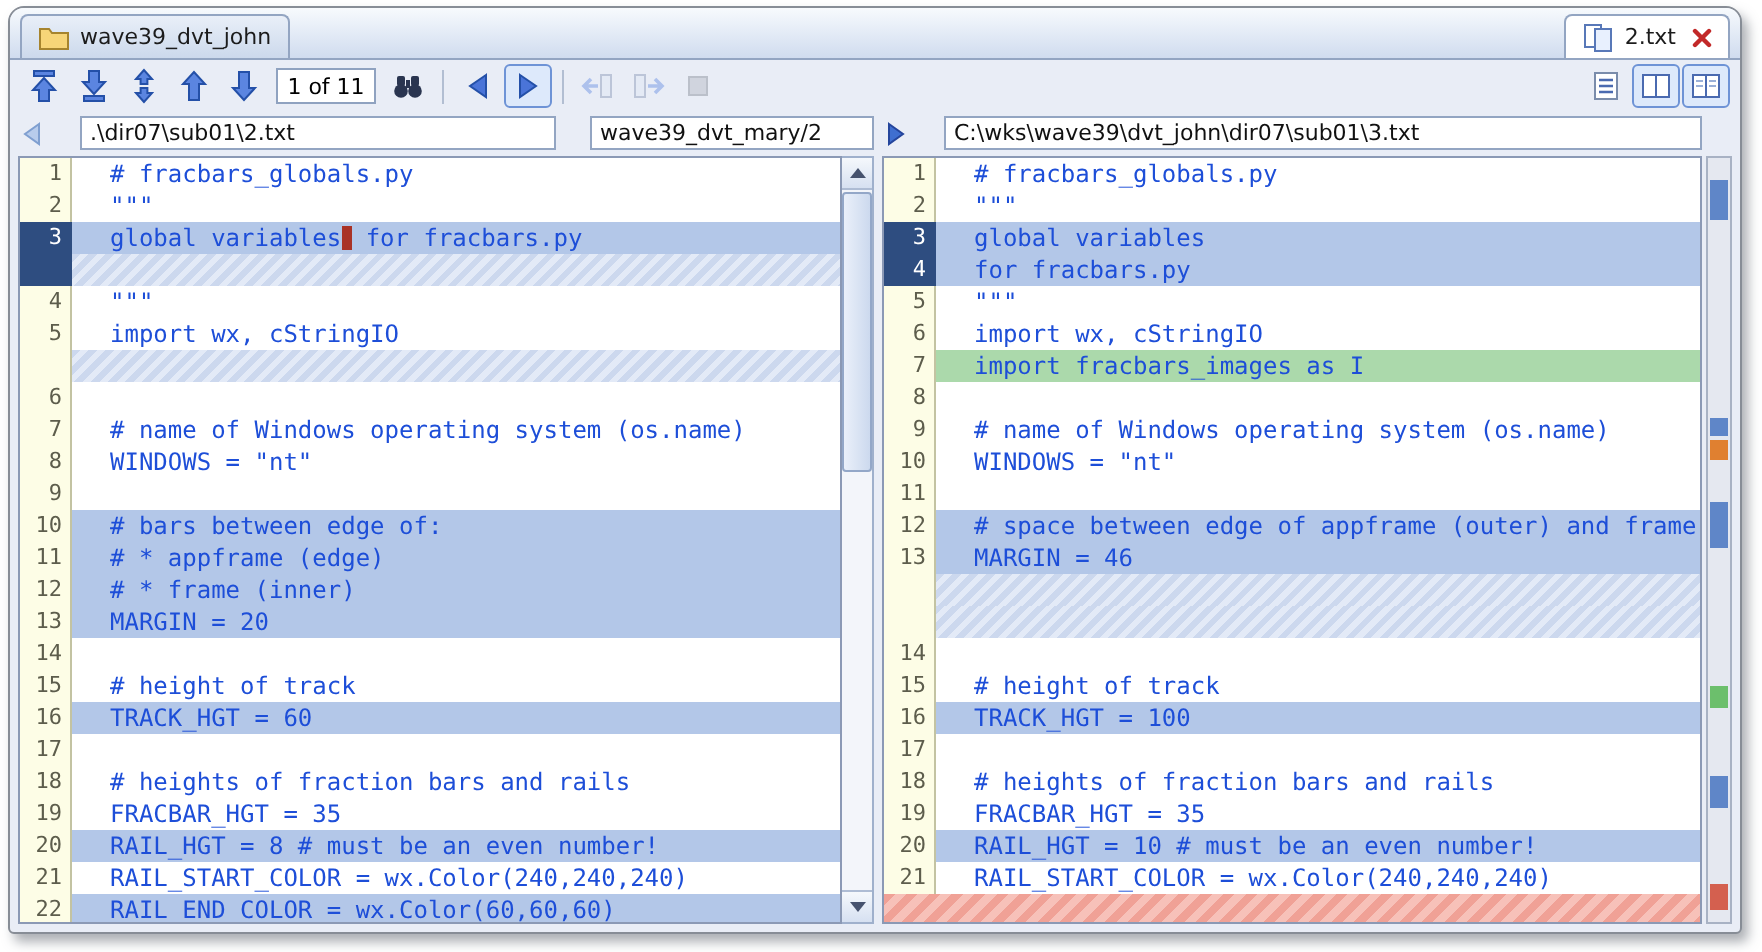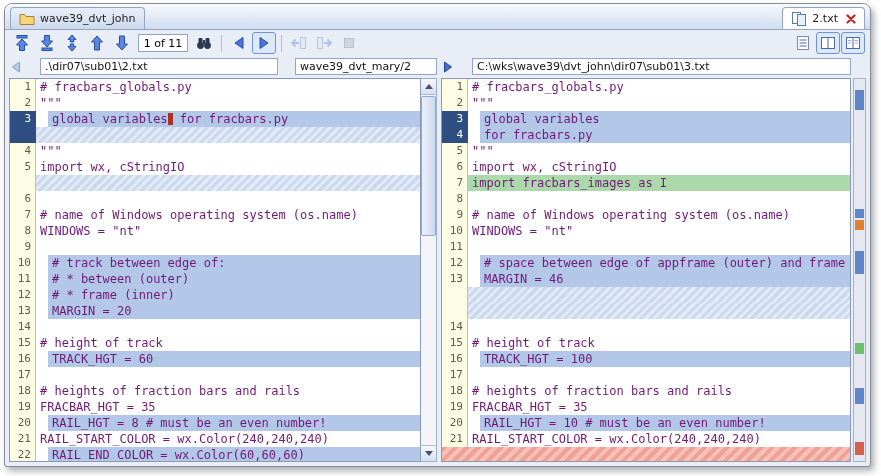--- a/index.html
+++ b/index.html
@@ -47,23 +47,23 @@
   .pane{background:#fff;border:1px solid #8b99b5;overflow:hidden;box-sizing:border-box;}
   .pane.left{width:412px;flex:0 0 412px;}
   .pane.right{flex:1;margin-left:4px;min-width:0;}
   .rows{height:100%;display:flex;flex-direction:column;}
   .row{display:flex;height:16px;flex:0 0 16px;overflow:hidden;}
   .row:last-child{flex:1 0 16px;}
   .ln{flex:0 0 26px;width:26px;box-sizing:border-box;text-align:right;padding-right:4px;
     background:var(--gutter-bg,#fdfde6);border-right:1px solid #c3c3a2;
     font:11px/16px "DejaVu Sans Mono",monospace;color:#5d5d4c;}
   .ln.current{background:var(--current-ln-bg,#2e4d80);color:#fff;border-right-color:var(--current-ln-bg,#2e4d80);}
-  .code{flex:1;min-width:0;font:12px/16px "DejaVu Sans Mono",monospace;color:#701a75;
-    white-space:pre;overflow:hidden;padding-left:4px;}
-  .bg-changed{background:var(--changed-bg,#b3c7e8);margin-left:12px;}
+  .code{flex:1;min-width:0;font:12px/16px "DejaVu Sans Mono",monospace;color:#1d4ed8;
+    white-space:pre;overflow:hidden;padding-left:19px;}
+  .bg-changed{background:var(--changed-bg,#b3c7e8);}
   .bg-added{background:var(--added-bg,#abd9ab);}
   .bg-gap{background:repeating-linear-gradient(135deg,var(--gap-dark,#ccd8ee) 0 3px,var(--gap-light,#e3eaf7) 3px 6px);}
   .row-missing{background:repeating-linear-gradient(135deg,var(--missing-dark,#f0a196) 0 4px,var(--missing-light,#f7c1b9) 4px 8px);}
   .row-missing .ln{background:transparent;border-right-color:transparent;}
   .caret{display:inline-block;width:5px;height:12px;margin-bottom:-2px;background:var(--caret,#a93226);}
   
   .vscroll{width:16px;flex:0 0 16px;display:flex;flex-direction:column;background:#f0f2f8;
     border:1px solid #9fb0cc;border-left:none;box-sizing:border-box;}
   .sbtn{height:15px;flex:0 0 15px;background:linear-gradient(#f5f8fc,#d6e0f1);
     border-bottom:1px solid #aebcd4;display:flex;align-items:center;justify-content:center;}
@@ -291,25 +291,25 @@
             <div class="row">
               <span class="ln">8</span>
               <span class="code">WINDOWS = "nt"</span>
             </div>
             <div class="row">
               <span class="ln">9</span>
               <span class="code"></span>
             </div>
             <div class="row">
               <span class="ln">10</span>
-              <span class="code bg-changed"># track between edge of:</span>
+              <span class="code bg-changed"># bars between edge of:</span>
             </div>
             <div class="row">
               <span class="ln">11</span>
-              <span class="code bg-changed"># * between (outer)</span>
+              <span class="code bg-changed"># * appframe (edge)</span>
             </div>
             <div class="row">
               <span class="ln">12</span>
               <span class="code bg-changed"># * frame (inner)</span>
             </div>
             <div class="row">
               <span class="ln">13</span>
               <span class="code bg-changed">MARGIN = 20</span>
             </div>
             <div class="row">

